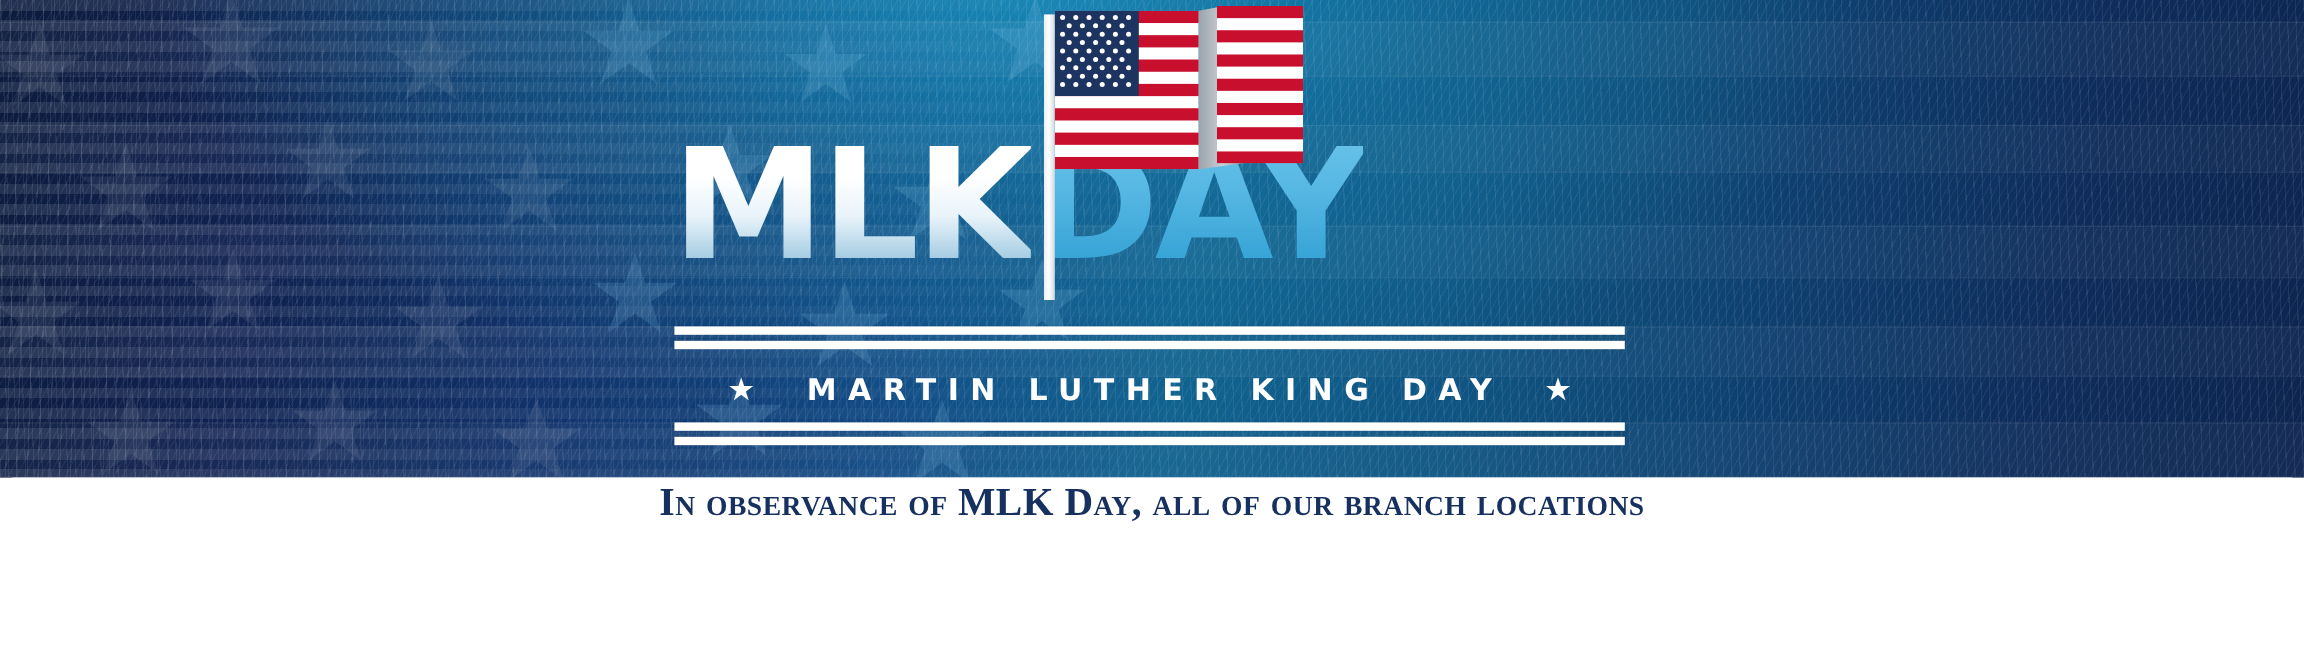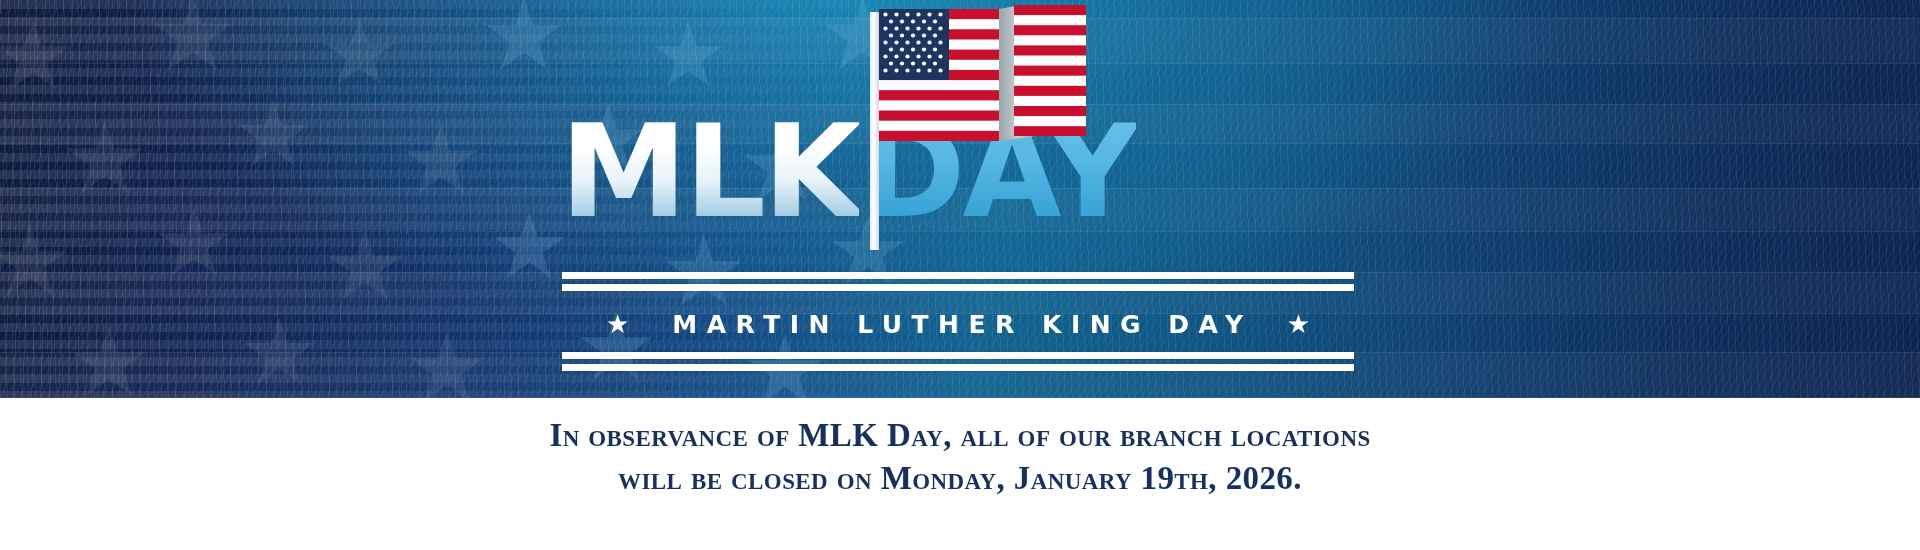--- a/index.html
+++ b/index.html
@@ -128,21 +128,21 @@
 
   
   .flag { position:absolute; left:868px; top:0px; width:230px; height:250px; }
 
   
   .notice {
     position:absolute; left:0; top:398px;
     width:1920px; height:152px;
     display:flex; flex-direction:column;
     align-items:center; justify-content:flex-start;
-    padding-top:16px;
+    padding-top:0;
     background:#ffffff;
     border-radius:12px;
   }
   .notice-line {
     font-family:"Liberation Serif", serif;
     font-weight:bold;
     font-size:33px;
     line-height:1.30;
     color:#16305f;
     font-variant:small-caps;
@@ -339,16 +339,15 @@
             </g>
           </g>
         </svg>
       </div>
 
     </div>
   </div>
 
   <div class="notice">
     <div class="notice-line">In observance of MLK Day, all of our branch locations</div>
-    <div class="notice-line">will be closed on Monday, January 19th, 2026.</div>
   </div>
 
 </div>
 
 </body></html>

